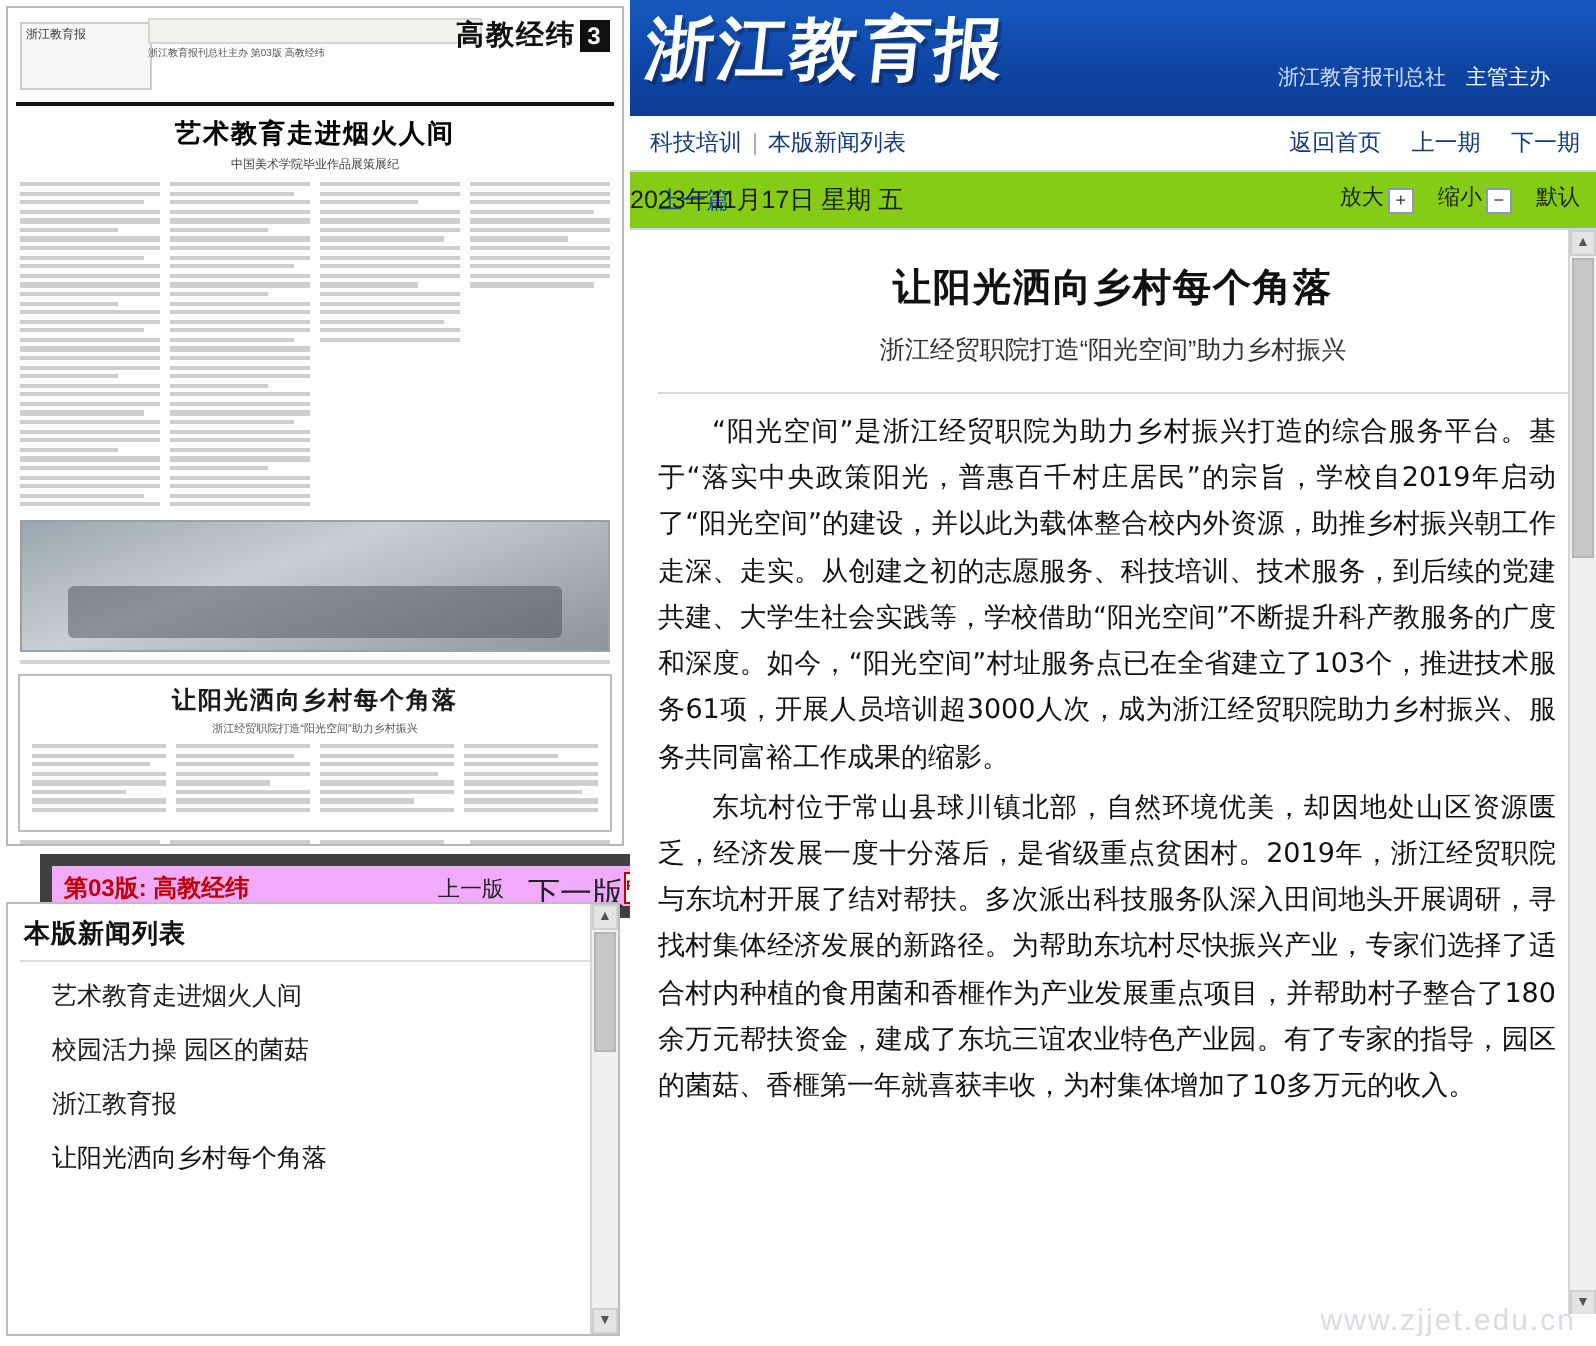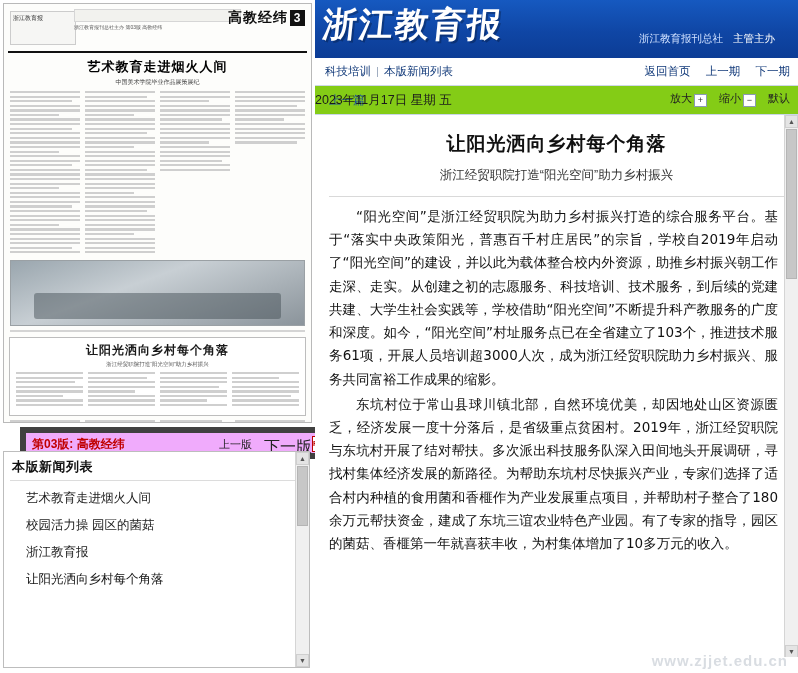--- a/index.html
+++ b/index.html
@@ -163,21 +163,21 @@
   }
   .art-body p{margin:0 0 2px 0;text-indent:2em;}
   .art-body p.byline{text-indent:2em;}
 
   .art-scroll{
     position:absolute;right:0;top:115px;width:13px;height:543px;background:#f0f0f0;border-left:1px solid #d5d5d5;
   }
   .art-scroll .ls-thumb{height:150px;top:14px;}
 
   .watermark{
-    position:absolute;right:10px;bottom:4px;font-size:15px;font-weight:bold;color:#d9dde2;
+    position:absolute;right:10px;bottom:4px;font-size:15px;font-weight:normal;color:#d9dde2;
     letter-spacing:1px;font-family:"Liberation Sans",sans-serif;
   }
   .bottom-strip{position:absolute;left:315px;bottom:0;width:483px;height:16px;background:#fff;}
 </style>
 </head>
 <body>
 
 <div class="page">
 
   <div class="left-col">

